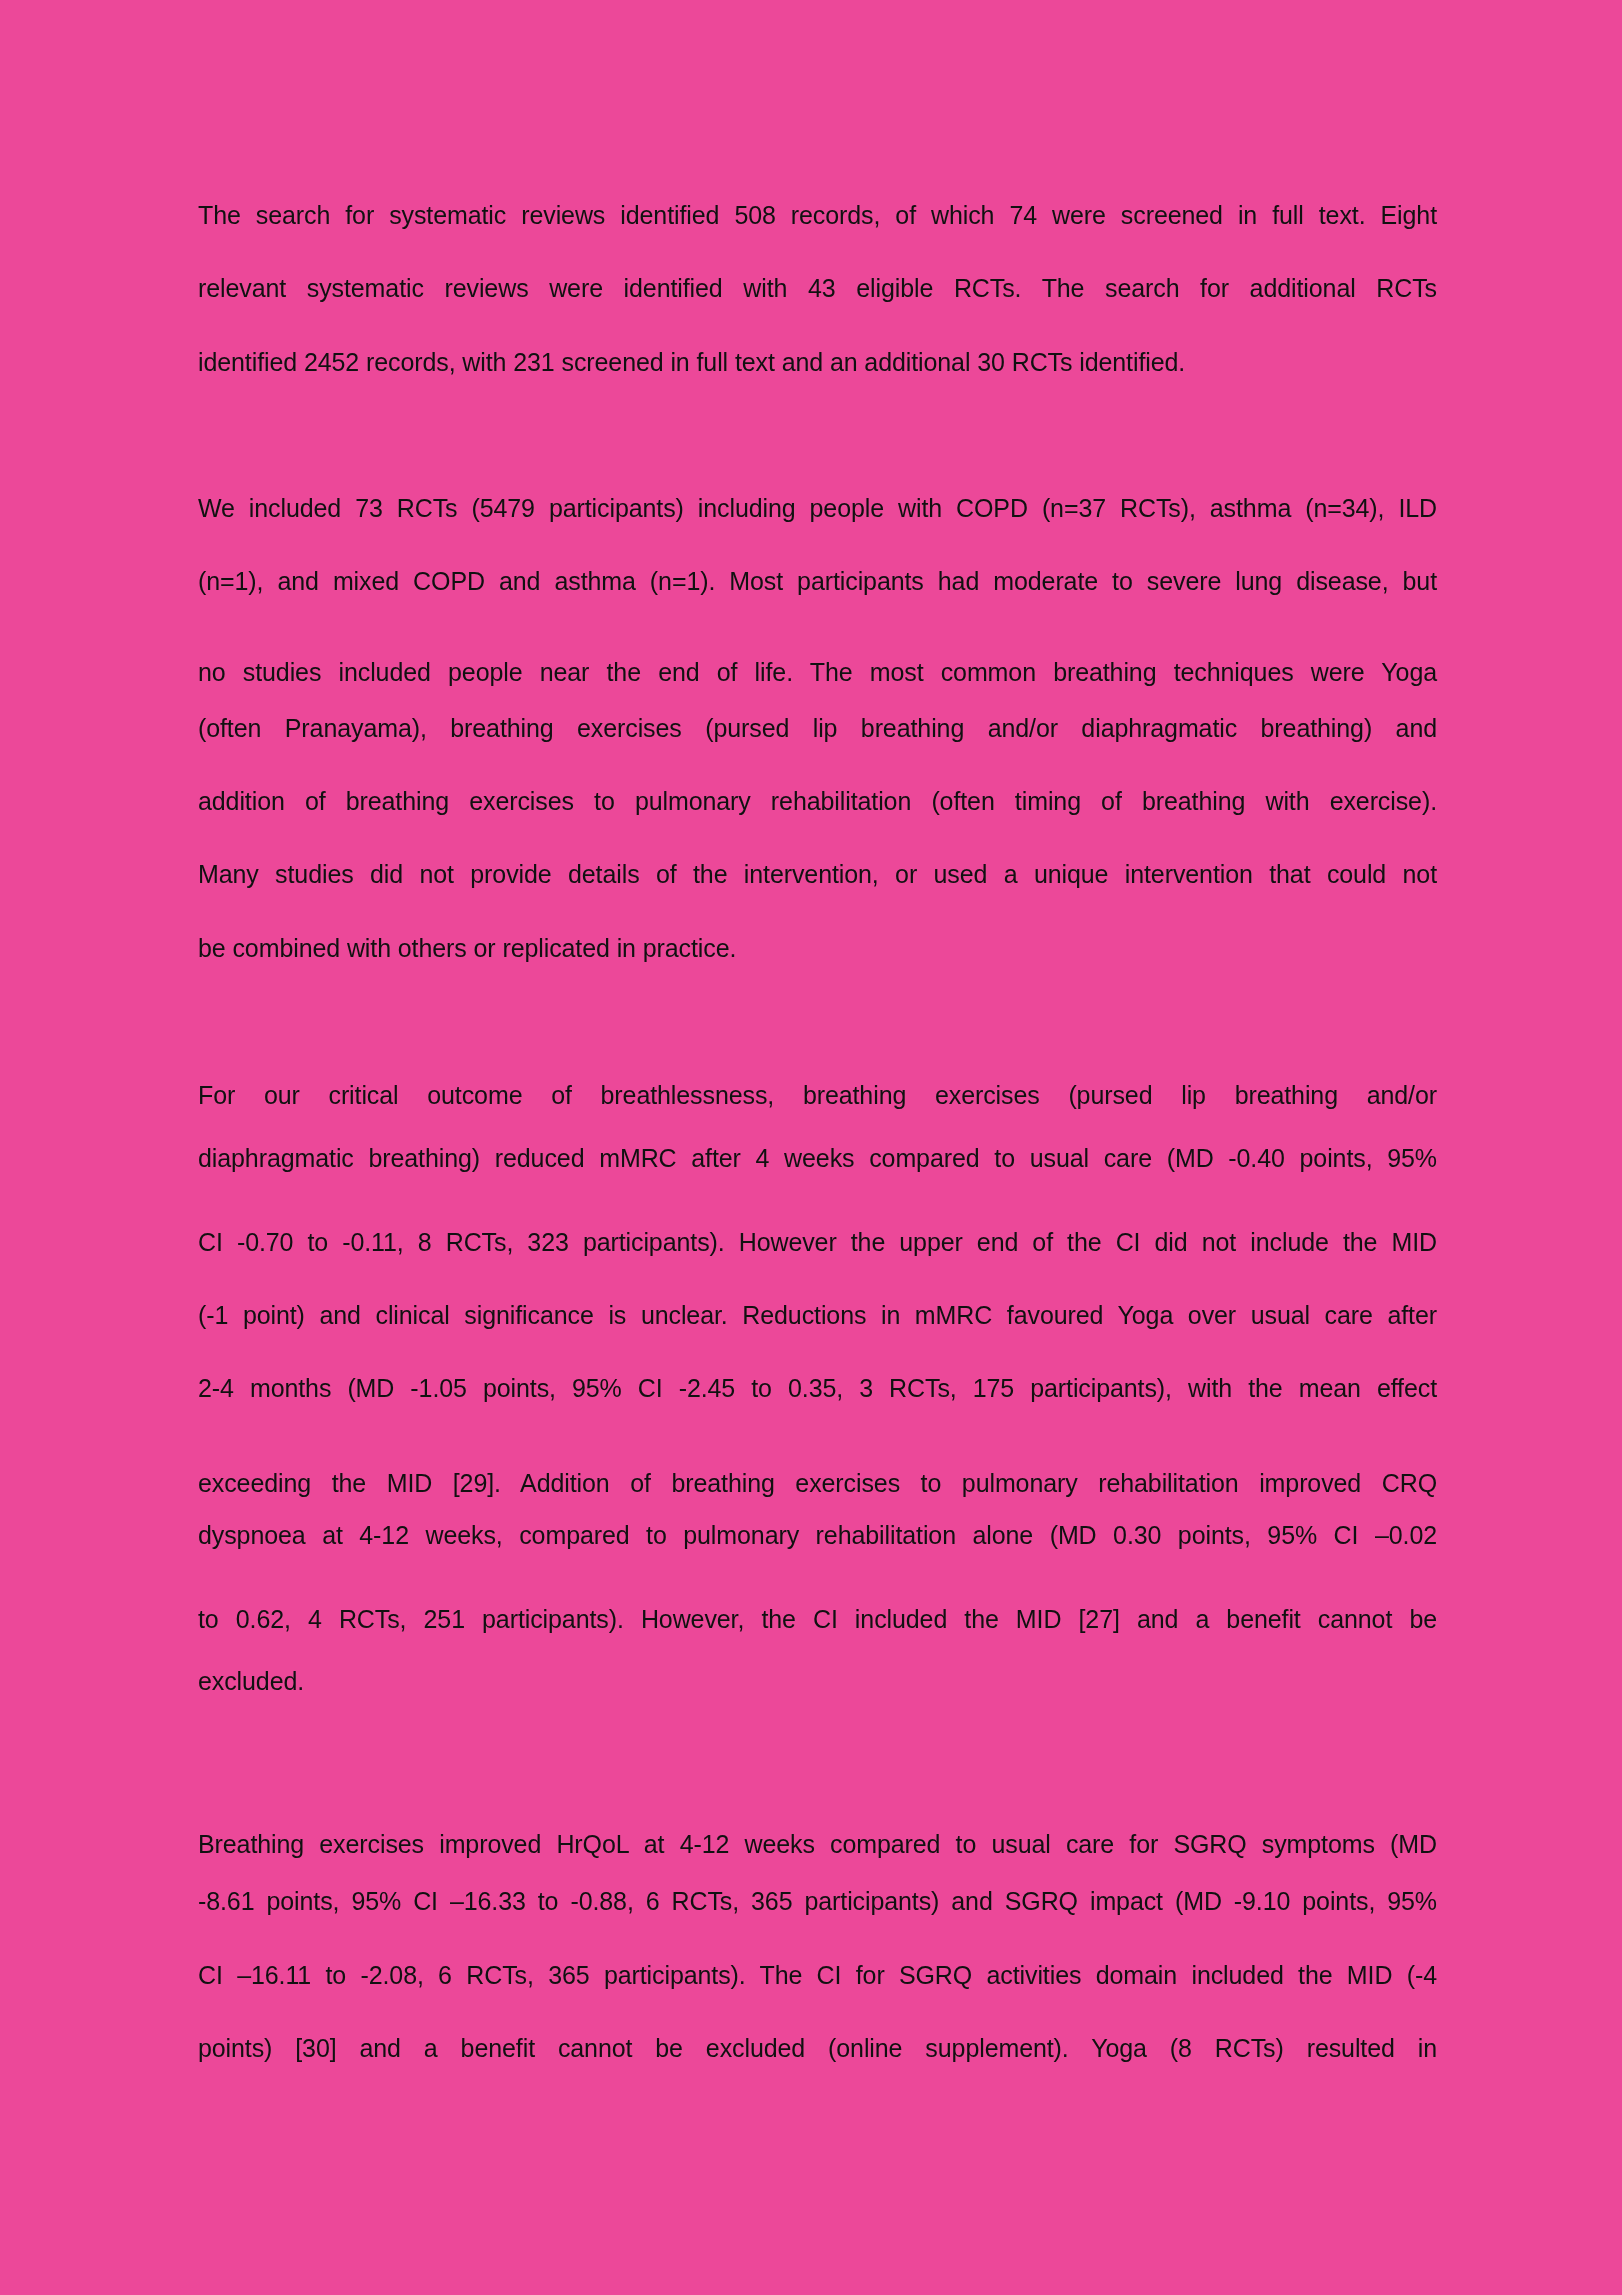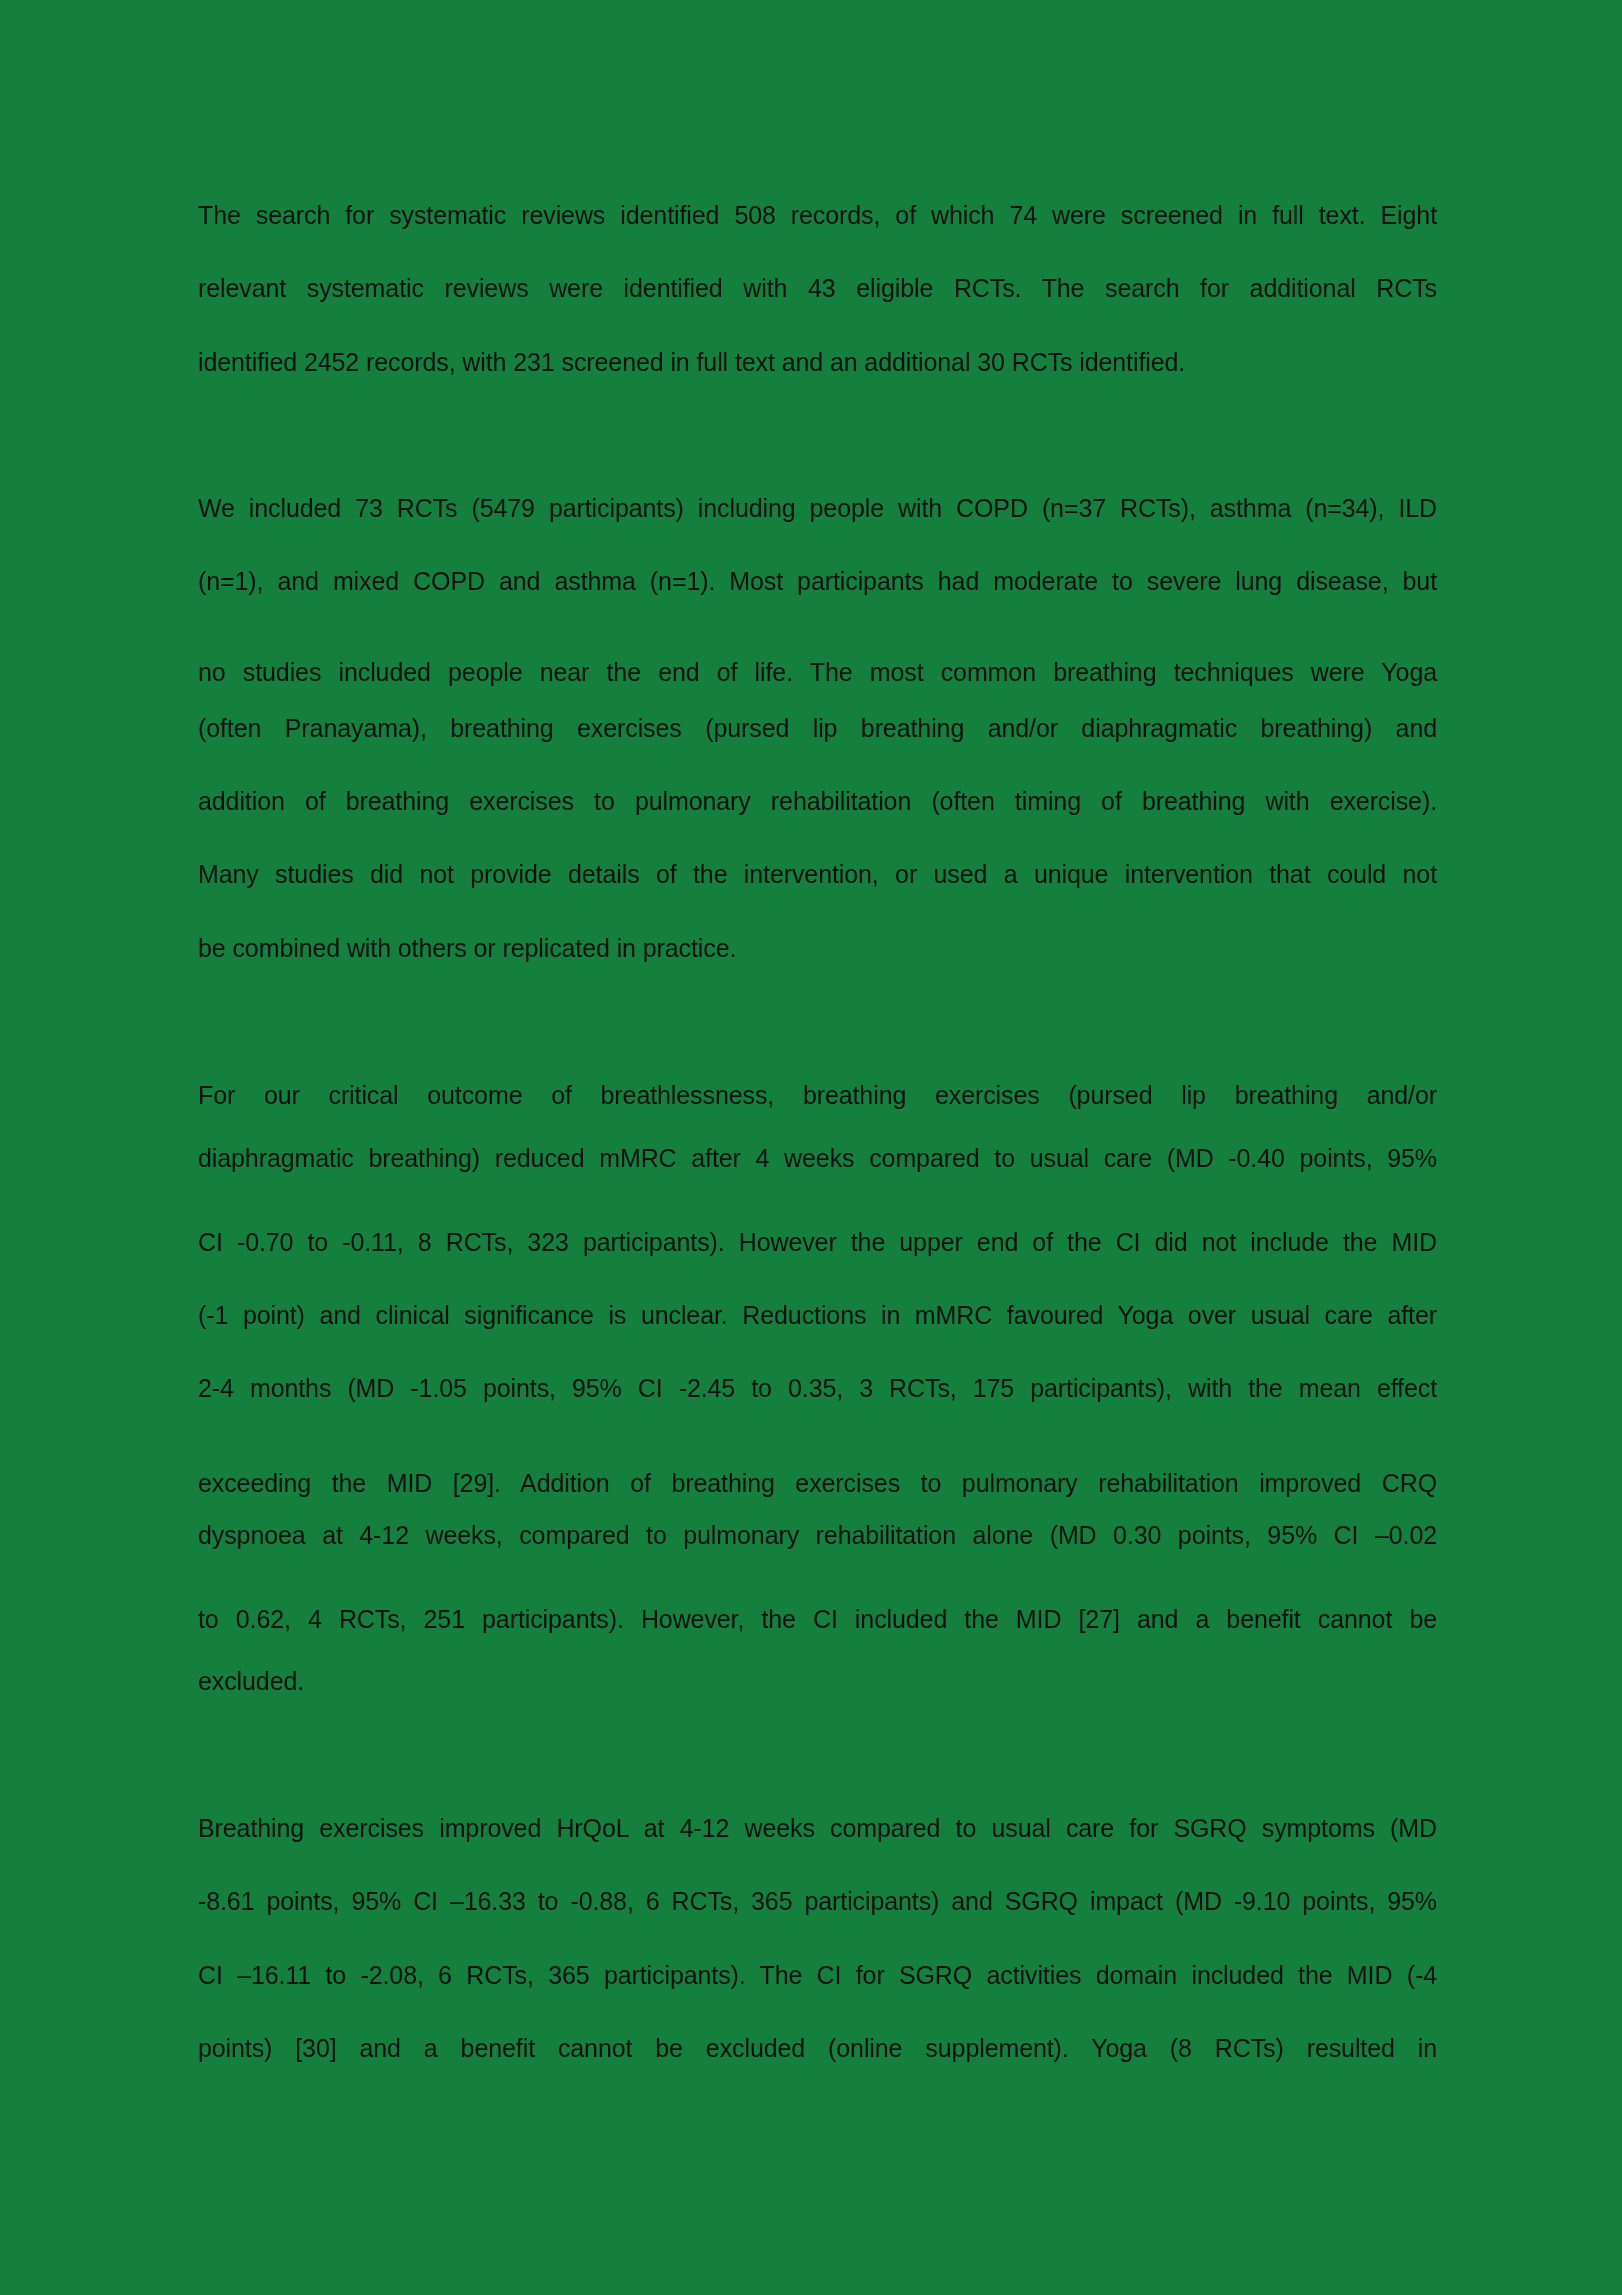--- a/index.html
+++ b/index.html
@@ -14,21 +14,21 @@
       overflow: hidden;
       font-family: "Liberation Sans", "DejaVu Sans", sans-serif;
       color: #111111;
     }
     .page {
       position: absolute;
       left: 0;
       top: 0;
       width: 1623px;
       height: 2295px;
-      background: #15803d;
+      background: #ec4899;
     }
     .text-block {
       position: absolute;
       left: 198px;
       width: 1239px;
     }
     .line {
       position: absolute;
       left: 0;
       width: 1239px;
@@ -71,20 +71,20 @@
     <div class="line" style="top:147px;">CI -0.70 to -0.11, 8 RCTs, 323 participants). However the upper end of the CI did not include the MID</div>
     <div class="line" style="top:220px;">(-1 point) and clinical significance is unclear. Reductions in mMRC favoured Yoga over usual care after</div>
     <div class="line" style="top:293px;">2-4 months (MD -1.05 points, 95% CI -2.45 to 0.35, 3 RCTs, 175 participants), with the mean effect</div>
     <div class="line" style="top:388px;">exceeding the MID [29]. Addition of breathing exercises to pulmonary rehabilitation improved CRQ</div>
     <div class="line" style="top:440px;">dyspnoea at 4-12 weeks, compared to pulmonary rehabilitation alone (MD 0.30 points, 95% CI –0.02</div>
     <div class="line" style="top:524px;">to 0.62, 4 RCTs, 251 participants). However, the CI included the MID [27] and a benefit cannot be</div>
     <div class="line last" style="top:586px;">excluded.</div>
   </div>
 
   <div class="text-block" style="top:1809px;">
-    <div class="line" style="top:0px;">Breathing exercises improved HrQoL at 4-12 weeks compared to usual care for SGRQ symptoms (MD</div>
+    <div class="line" style="top:16px;">Breathing exercises improved HrQoL at 4-12 weeks compared to usual care for SGRQ symptoms (MD</div>
     <div class="line" style="top:73px;">-8.61 points, 95% CI –16.33 to -0.88, 6 RCTs, 365 participants) and SGRQ impact (MD -9.10 points, 95%</div>
     <div class="line" style="top:147px;">CI –16.11 to -2.08, 6 RCTs, 365 participants). The CI for SGRQ activities domain included the MID (-4</div>
     <div class="line" style="top:220px;">points) [30] and a benefit cannot be excluded (online supplement). Yoga (8 RCTs) resulted in</div>
   </div>
 
 </div>
 
 
 </body></html>

